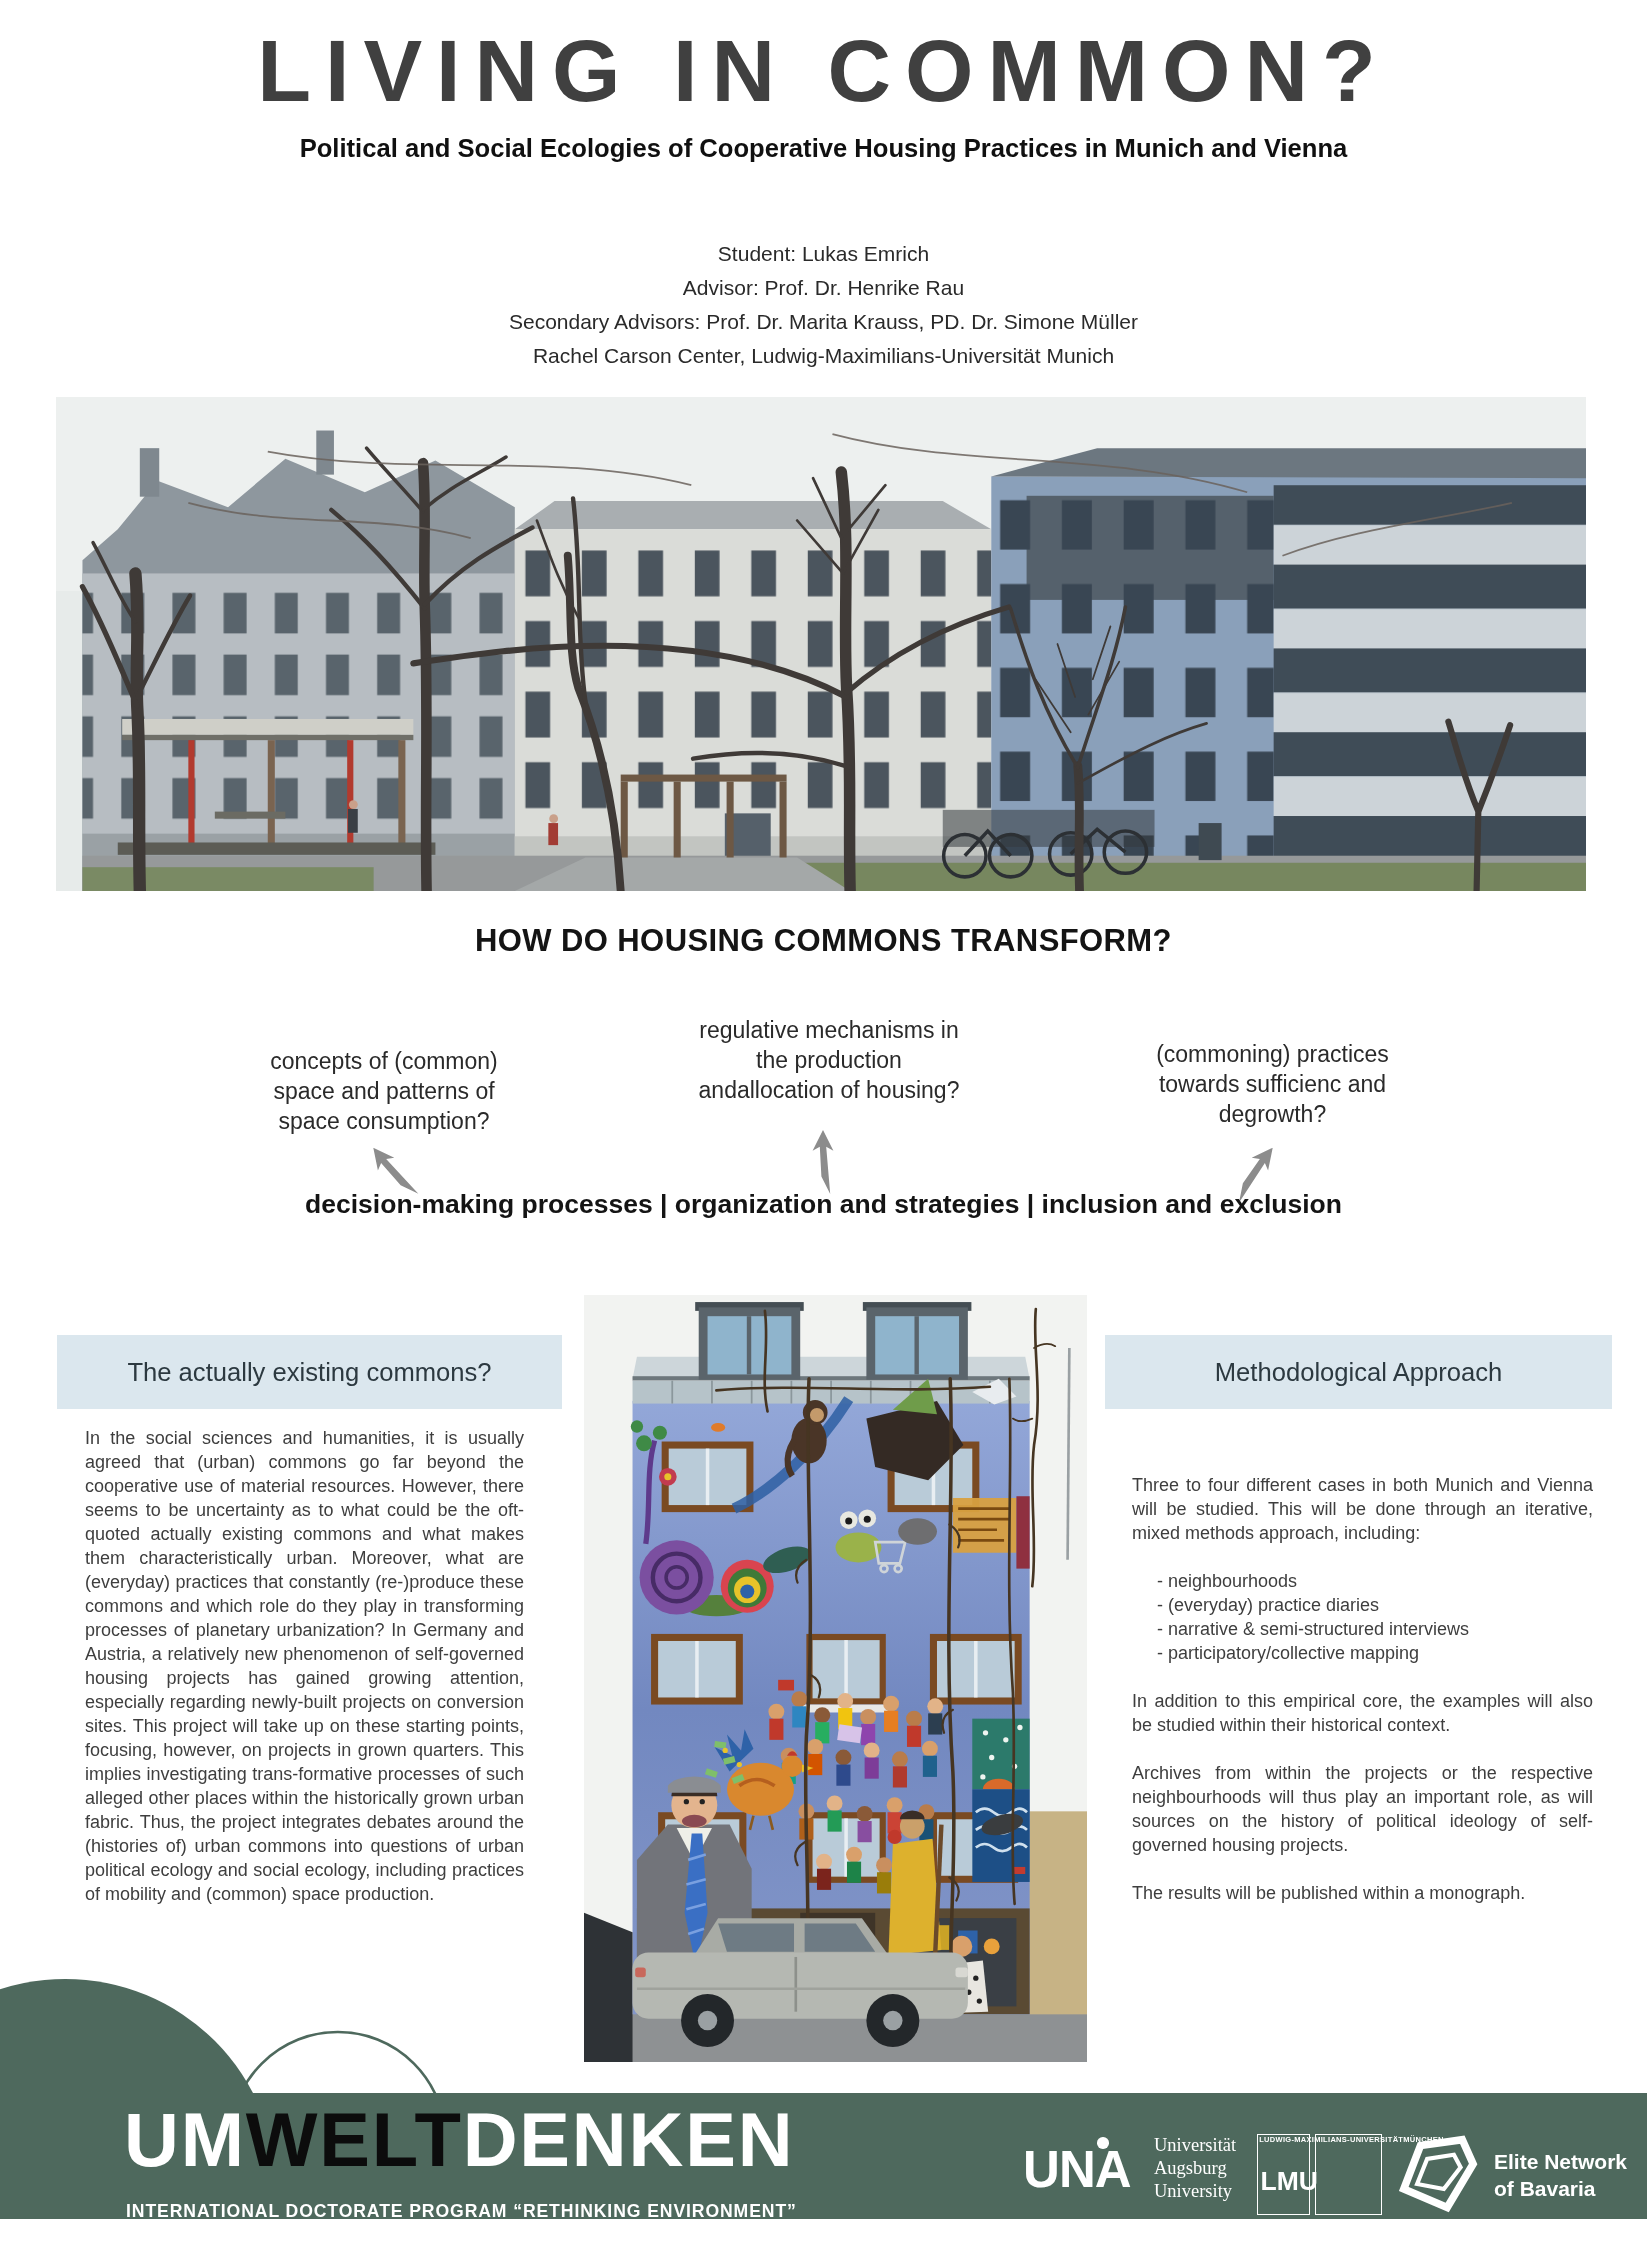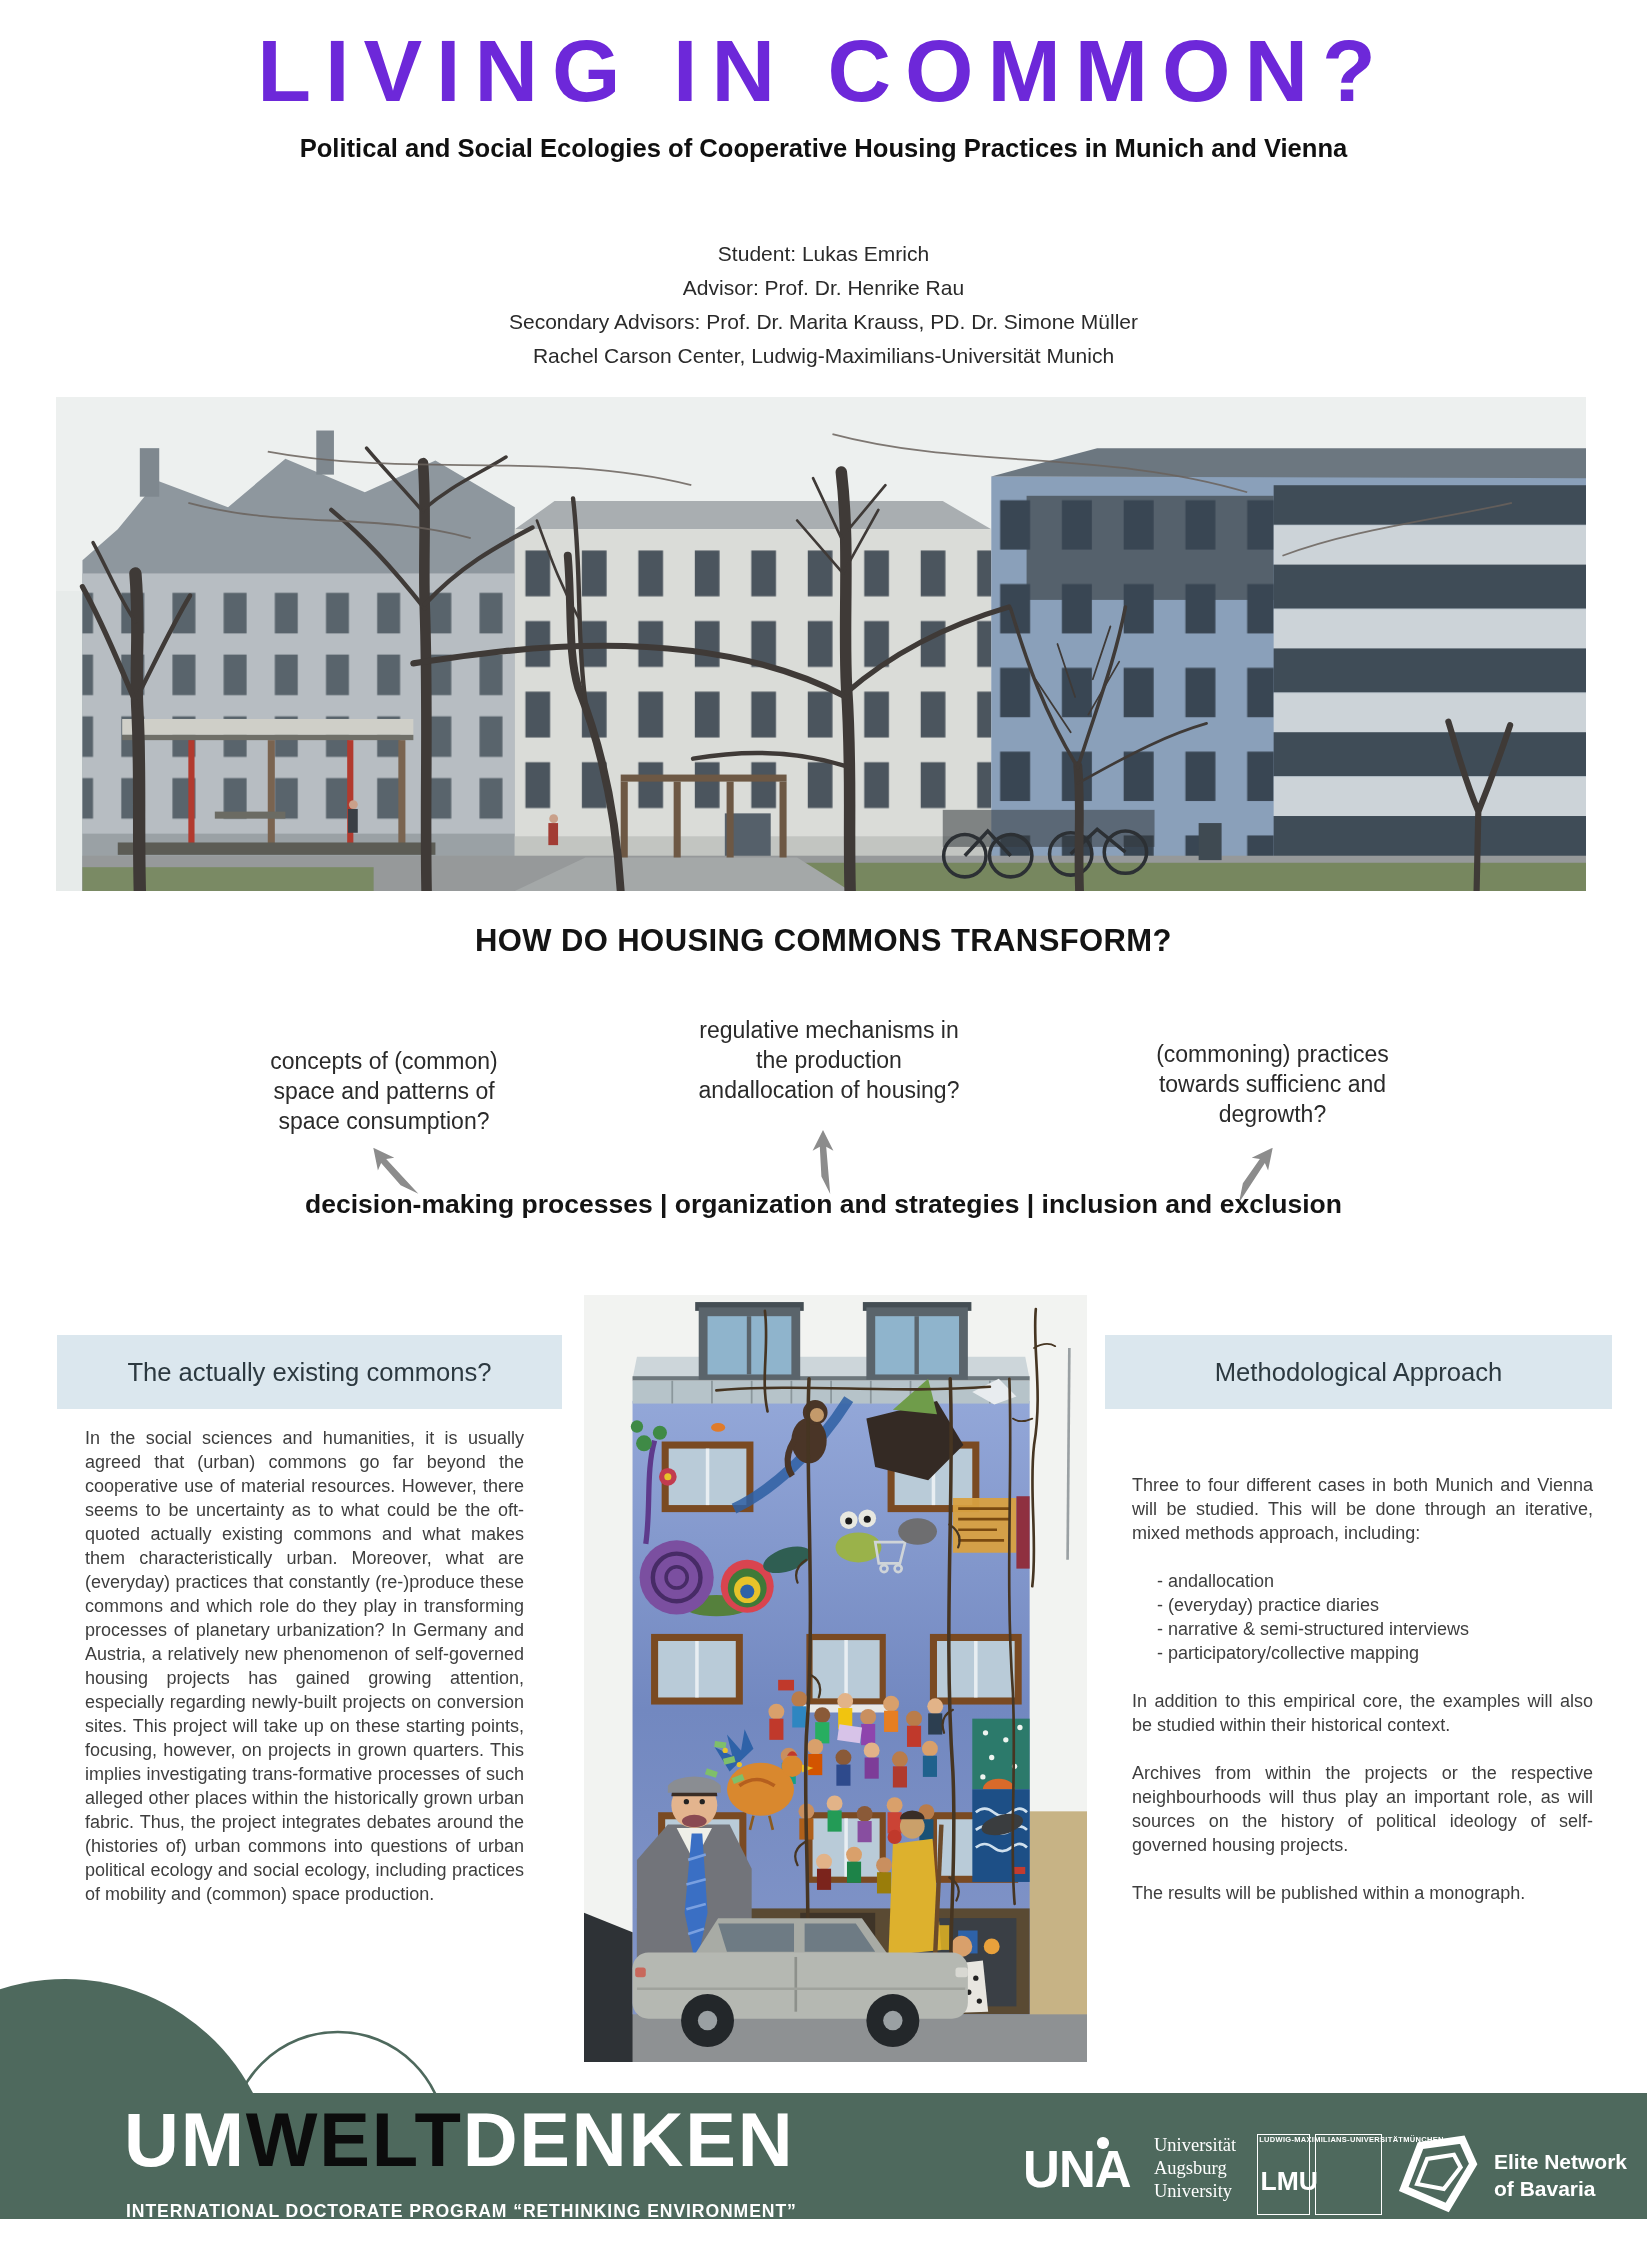--- a/index.html
+++ b/index.html
@@ -1,20 +1,20 @@
 <!DOCTYPE html>
 <html style="font-size:14px"><head>
 <meta charset="utf-8">
 <style>
   html,body{margin:0;padding:0;background:#ffffff;}
   .poster{position:relative;width:1647px;height:2258px;background:#fff;overflow:hidden;
           font-family:"Liberation Sans",sans-serif;color:#222;}
   .ctr{position:absolute;left:0;width:100%;text-align:center;}
 
-  .title{top:23px;font-size:88px;font-weight:700;letter-spacing:14px;color:#6d28d9;line-height:1.1;}
+  .title{top:23px;font-size:88px;font-weight:700;letter-spacing:14px;color:#404040;line-height:1.1;}
   .subtitle{top:134px;font-size:25.6px;font-weight:700;color:#101010;}
   .conference{top:178px;font-size:21px;color:#2a2a2a;}
   .authors{top:237px;font-size:21px;line-height:34px;color:#2a2a2a;}
 
   .photo-top{position:absolute;left:56px;top:397px;width:1530px;height:494px;}
   .photo-mural{position:absolute;left:584px;top:1295px;width:503px;height:767px;}
   .photo-top svg,.photo-mural svg{width:100%;height:100%;display:block;}
 
   .transform-heading{top:923px;font-size:31px;font-weight:700;letter-spacing:0.4px;color:#141414;}
   .q{position:absolute;font-size:23px;line-height:30px;text-align:center;color:#2a2a2a;}
@@ -499,21 +499,21 @@
         <circle cx="350" cy="822" r="11" fill="#9aa0a3"></circle>
     </svg>
   </div>
 
   <div class="col-head col-head-right">
     <span>Methodological Approach</span>
   </div>
   <div class="right-body">
     <p>Three to four different cases in both Munich and Vienna will be studied. This will be done through an iterative, mixed methods approach, including:</p>
     <div class="methods">
-      <div>- andallocation</div>
+      <div>- neighbourhoods</div>
       <div>- (everyday) practice diaries</div>
       <div>- narrative &amp; semi-structured interviews</div>
       <div>- participatory/collective mapping</div>
     </div>
     <p>In addition to this empirical core, the examples will also be studied within their historical context.</p>
     <p>Archives from within the projects or the respective neighbourhoods will thus play an important role, as will sources on the history of political ideology of self-governed housing projects.</p>
     <p>The results will be published within a monograph.</p>
   </div>
 
   <div class="blob-svg">

